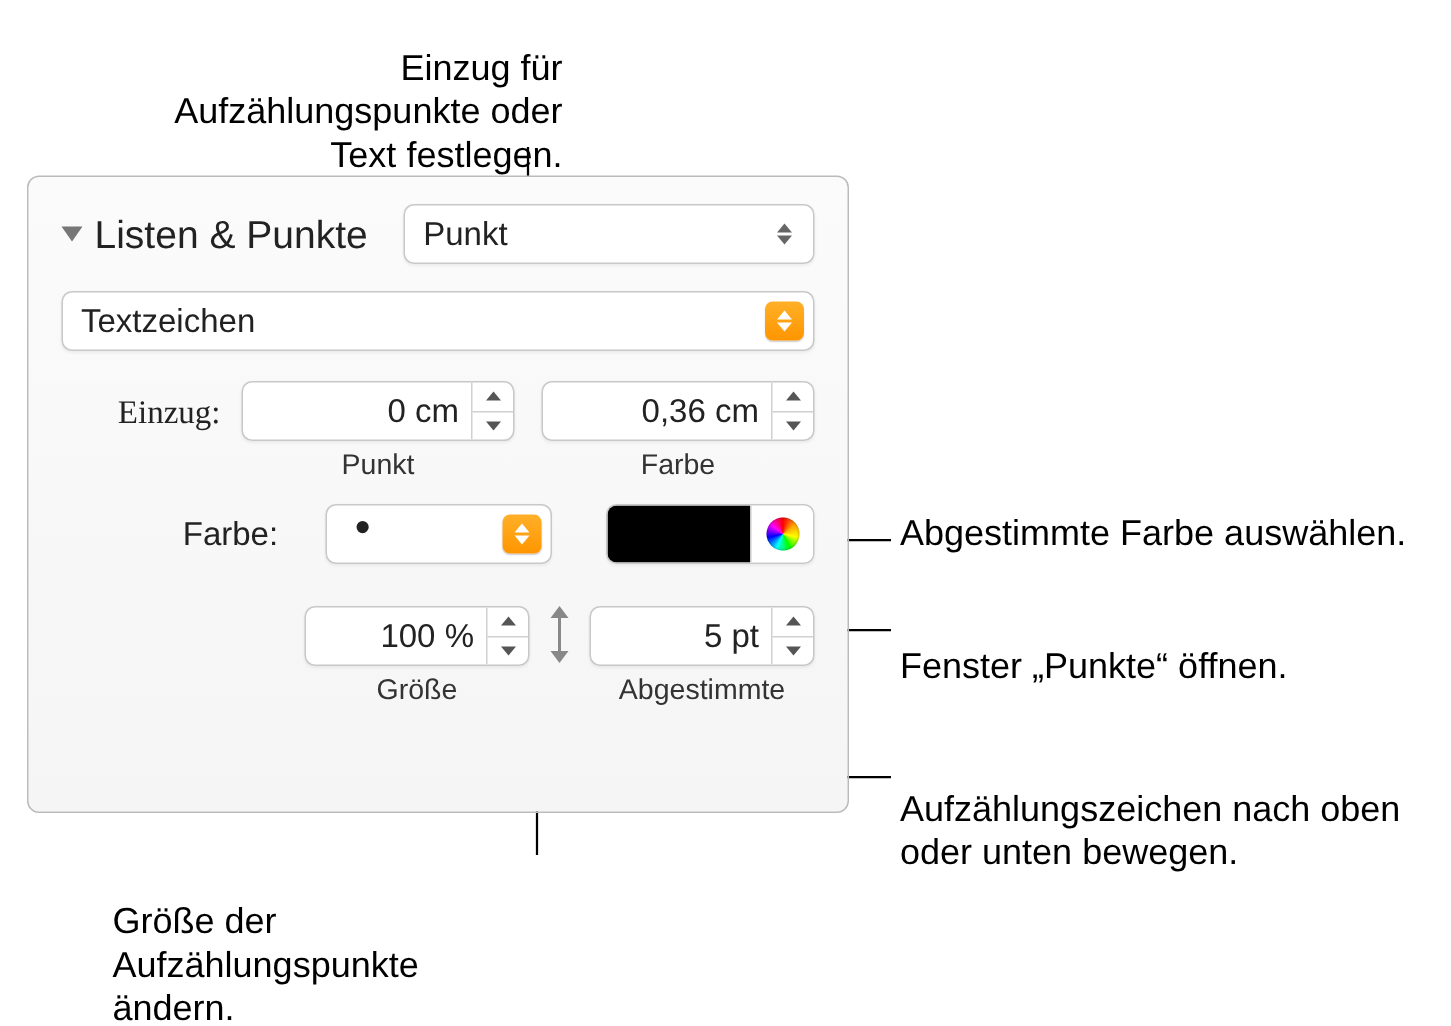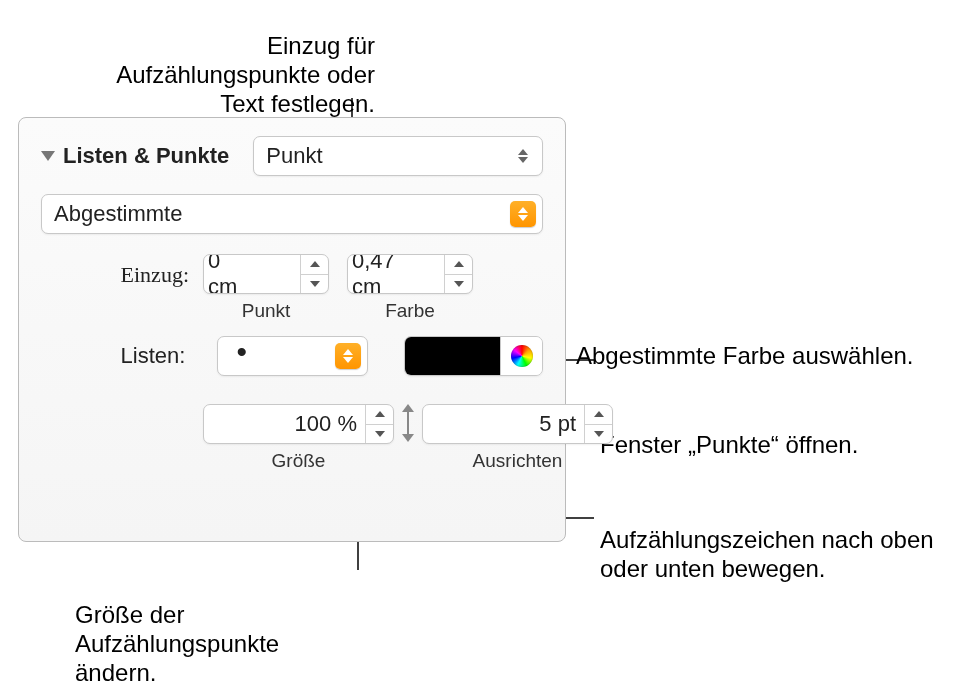--- a/index.html
+++ b/index.html
@@ -13,21 +13,21 @@
     color: #222;
   }
   .annotation {
     position: absolute;
     line-height: 1.2;
     font-size: 24px;
     color: #000;
     margin-top: 26px;
   }
   .ann-top { text-align: right; width: 280px; top: 6px; left: 95px; }
-  .ann-right1 { left: 576px; top: 316px; width: 350px; }
+  .ann-right1 { left: 600px; top: 316px; width: 350px; }
   .ann-right2 { left: 600px; top: 405px; width: 350px; }
   .ann-right3 { left: 600px; top: 500px; width: 370px; }
   .ann-bottom { text-align: left; width: 280px; left: 75px; top: 575px; }
 
   .panel {
     position: absolute;
     left: 18px;
     top: 117px;
     width: 548px;
     height: 425px;
@@ -38,21 +38,21 @@
   }
 
   .row { display: flex; align-items: center; margin-bottom: 14px; }
   .section-header { display: flex; align-items: center; gap: 8px; margin-bottom: 18px; }
   .disclosure {
     width: 0; height: 0;
     border-left: 7px solid transparent;
     border-right: 7px solid transparent;
     border-top: 10px solid #777;
   }
-  .section-title { font-weight: 700; font-size: 22px; flex: 0 0 auto; }
+  .section-title { font-weight: 400; font-size: 26px; flex: 0 0 auto; }
 
   .select {
     display: flex; align-items: center; justify-content: space-between;
     background: #fff;
     border: 1px solid #c8c8c8;
     border-radius: 7px;
     height: 40px;
     padding: 0 6px 0 12px;
     box-shadow: 0 1px 2px rgba(0,0,0,0.06);
     font-size: 22px;
@@ -100,21 +100,21 @@
     border-left: 1px solid #d0d0d0;
     display:flex; flex-direction:column;
   }
   .step-btn { flex:1; display:flex; align-items:center; justify-content:center; }
   .step-btn + .step-btn { border-top: 1px solid #d0d0d0; }
   .su { width:0;height:0;border-left:5px solid transparent;border-right:5px solid transparent;border-bottom:6px solid #555; }
   .sd { width:0;height:0;border-left:5px solid transparent;border-right:5px solid transparent;border-top:6px solid #555; }
 
   .einzug-grid { display:flex; gap: 18px; flex:1; margin-left: 14px; }
   .einzug-col { display:flex; flex-direction:column; align-items:center; gap:4px; }
-  .einzug-col .stepper-field { width: 126px; gap: 40px; }
+  .einzug-col .stepper-field { width: 182px; }
   .sub-label { font-size: 19px; color: #333; margin-top:2px; }
 
   .punkt-row { display:flex; align-items:center; gap: 18px; }
   .punkt-select { width: 154px; margin-left: 14px; font-size:26px; padding-left:18px; }
   .punkt-select .dot { font-size: 30px; line-height:0; position:relative; top:-4px; }
 
   .color-combo {
     display:flex; align-items:stretch;
     border-radius: 7px;
     overflow:hidden;
@@ -131,21 +131,21 @@
     border-left:1px solid #c8c8c8;
   }
   .color-wheel {
     width:22px; height:22px; border-radius:50%;
     background: conic-gradient(red,orange,yellow,lime,cyan,blue,magenta,red);
     box-shadow: inset 0 0 2px rgba(0,0,0,0.4);
   }
 
   .bottom-row { display:flex; gap: 10px; align-items:flex-start; margin-left: 162px; }
   .bottom-col { display:flex; flex-direction:column; align-items:center; gap:4px; }
-  .bottom-col .stepper-field { width: 191px; padding-left: 26px; }
+  .bottom-col .stepper-field { width: 150px; padding-left: 26px; }
   .valign-icon {
     width: 26px; height: 38px; position:relative;
     margin: 0 4px;
   }
   .valign-icon::before {
     content:""; position:absolute; left:50%; top:4px; bottom:4px;
     width:2px; background:#888; transform:translateX(-50%);
   }
   .va-up, .va-dn { position:absolute; left:50%; transform:translateX(-50%); }
   .va-up { top:0; width:0;height:0;border-left:6px solid transparent;border-right:6px solid transparent;border-bottom:8px solid #888; }
@@ -189,21 +189,21 @@
       <span>Punkt</span>
       <div class="caret-box">
         <div class="tri-up-g"></div>
           <div class="tri-dn-g"></div>
       </div>
     </div>
   </div>
 
   <div class="row">
     <div class="select orange format-select">
-      <span>Abgestimmte</span>
+      <span>Textzeichen</span>
       <div class="caret-box">
         <div class="tri-up-w"></div>
           <div class="tri-dn-w"></div>
       </div>
     </div>
   </div>
 
   <div class="row" style="margin-top:20px; align-items:flex-start;">
     <div class="label label-einzug" style="margin-top:8px;font-family:Liberation Serif, serif;">Einzug:</div>
     <div class="einzug-grid">
@@ -216,37 +216,37 @@
               </div>
             <div class="step-btn">
                 <div class="sd"></div>
               </div>
           </div>
         </div>
         <div class="sub-label">Punkt</div>
       </div>
       <div class="einzug-col">
         <div class="stepper-field">
-          <div class="val">0,47 cm</div>
+          <div class="val">0,36 cm</div>
           <div class="step">
             <div class="step-btn">
                 <div class="su"></div>
               </div>
             <div class="step-btn">
                 <div class="sd"></div>
               </div>
           </div>
         </div>
         <div class="sub-label">Farbe</div>
       </div>
     </div>
   </div>
 
   <div class="row punkt-row" style="margin-top:10px;">
-    <div class="label label-punkt">Listen:</div>
+    <div class="label label-punkt">Farbe:</div>
     <div class="select orange punkt-select">
       <span class="dot">•</span>
       <div class="caret-box">
         <div class="tri-up-w"></div>
           <div class="tri-dn-w"></div>
       </div>
     </div>
     <div style="flex:1"></div>
     <div class="color-combo">
       <div class="color-swatch"></div>
@@ -280,17 +280,17 @@
         <div class="val">5 pt</div>
         <div class="step">
           <div class="step-btn">
               <div class="su"></div>
             </div>
           <div class="step-btn">
               <div class="sd"></div>
             </div>
         </div>
       </div>
-      <div class="sub-label">Ausrichten</div>
+      <div class="sub-label">Abgestimmte</div>
     </div>
   </div>
 
 </div>
 
 </body></html>

